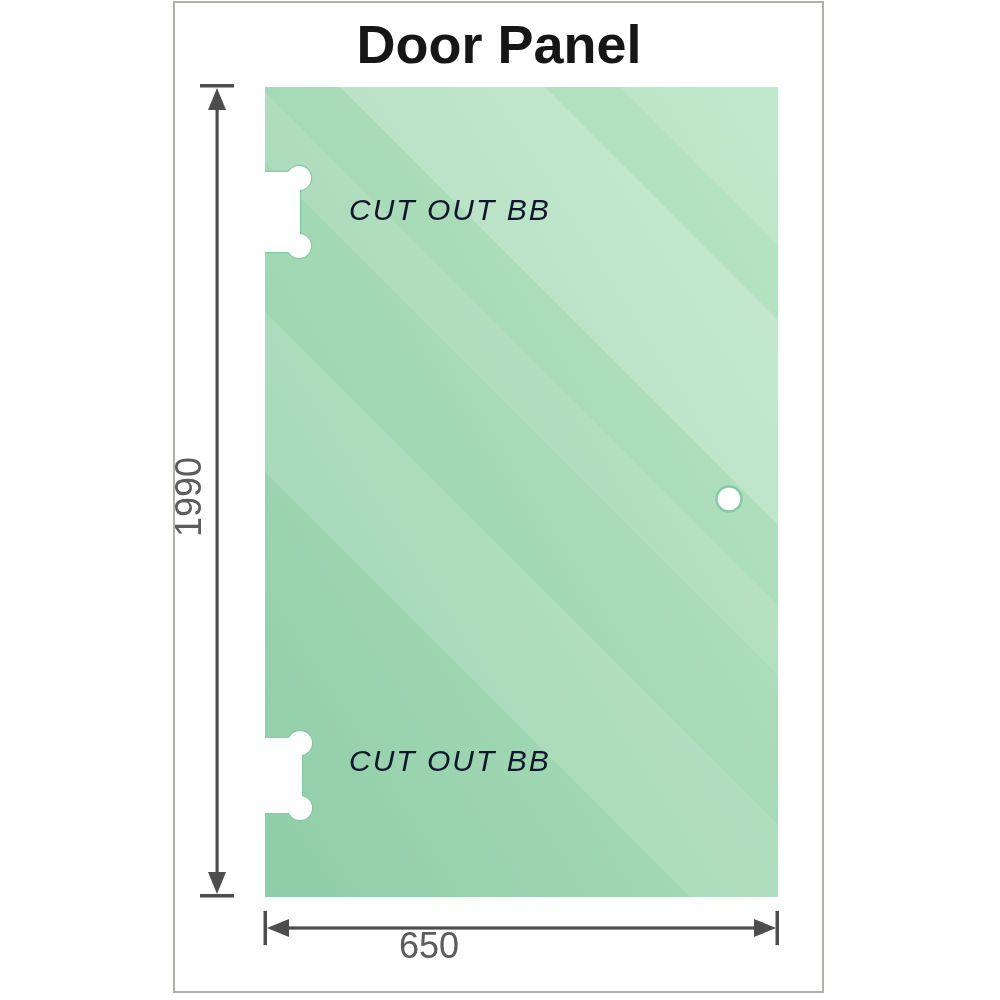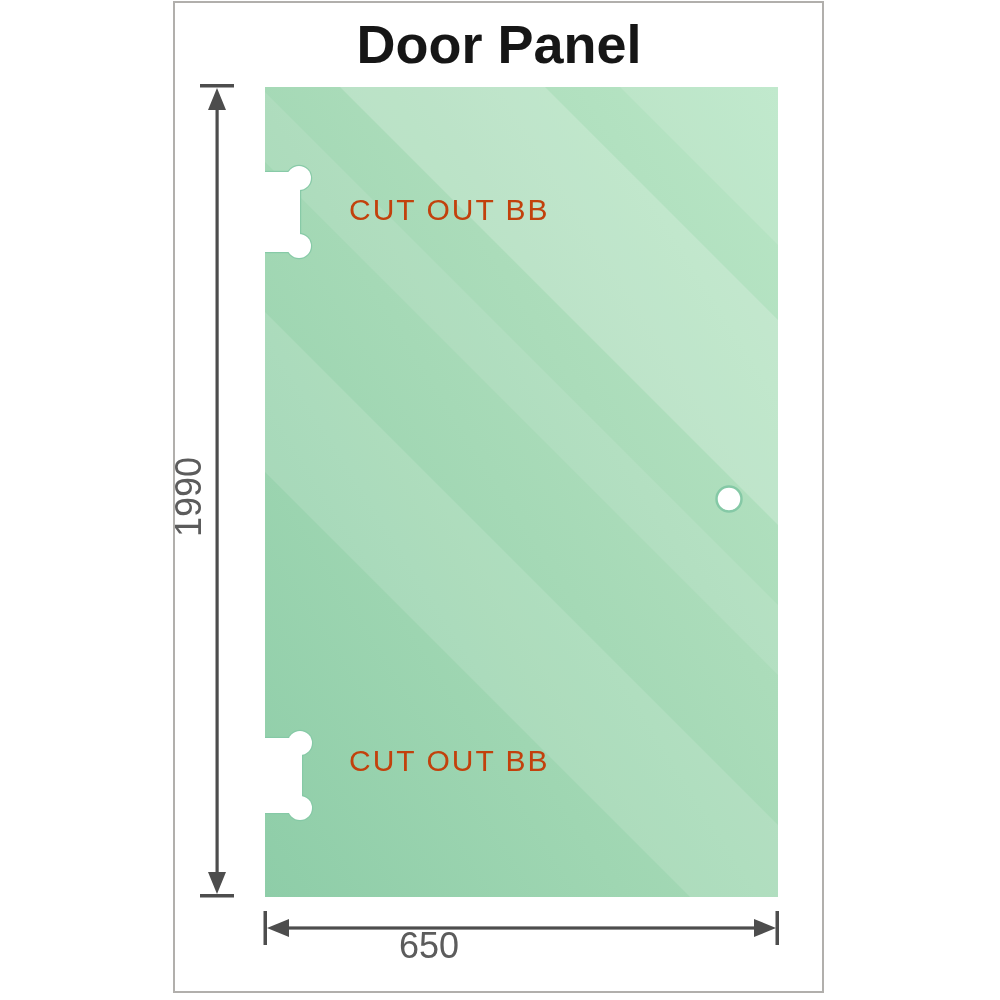--- a/index.html
+++ b/index.html
@@ -28,22 +28,23 @@
     text-align:center;
     font-size:54px;
     font-weight:700;
     letter-spacing:0px;
     color:#161616;
   }
   .cutout-label{
     position:absolute;
     font-size:30px;
     letter-spacing:2px;
-    color:#c2410c;
+    color:#0f172a;
     white-space:nowrap;
+    font-style:italic;
   }
   .cutout-label.top{left:349px;top:193px;}
   .cutout-label.bottom{left:349px;top:744px;}
   .hole-label{
     position:absolute;
     left:517px;top:532px;
     font-size:26px;
     font-weight:700;
     color:#c23a31;
     white-space:nowrap;

